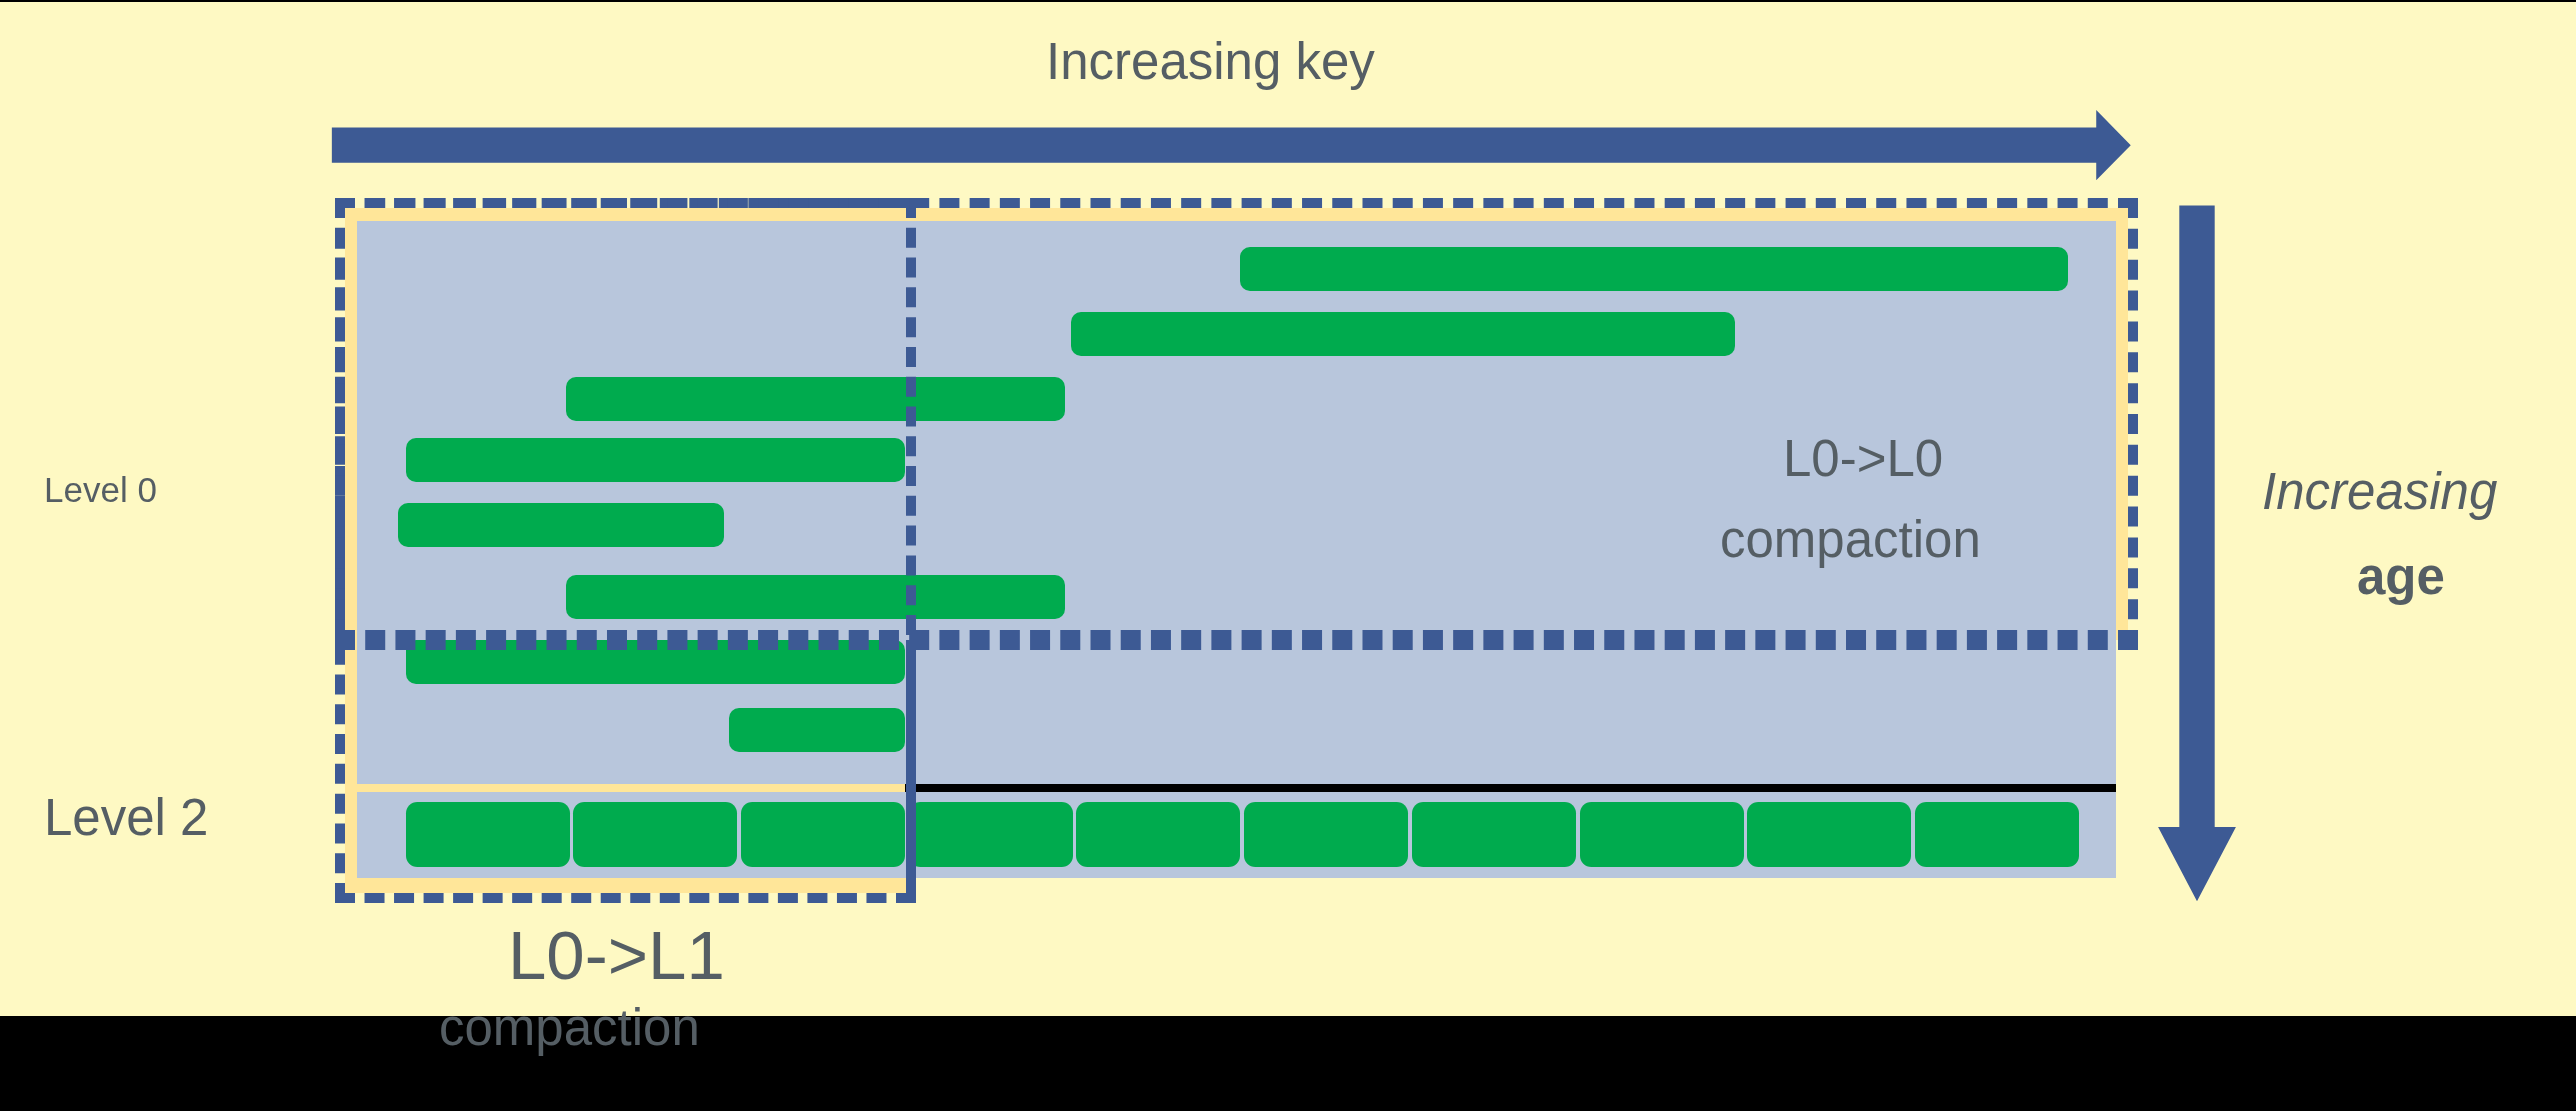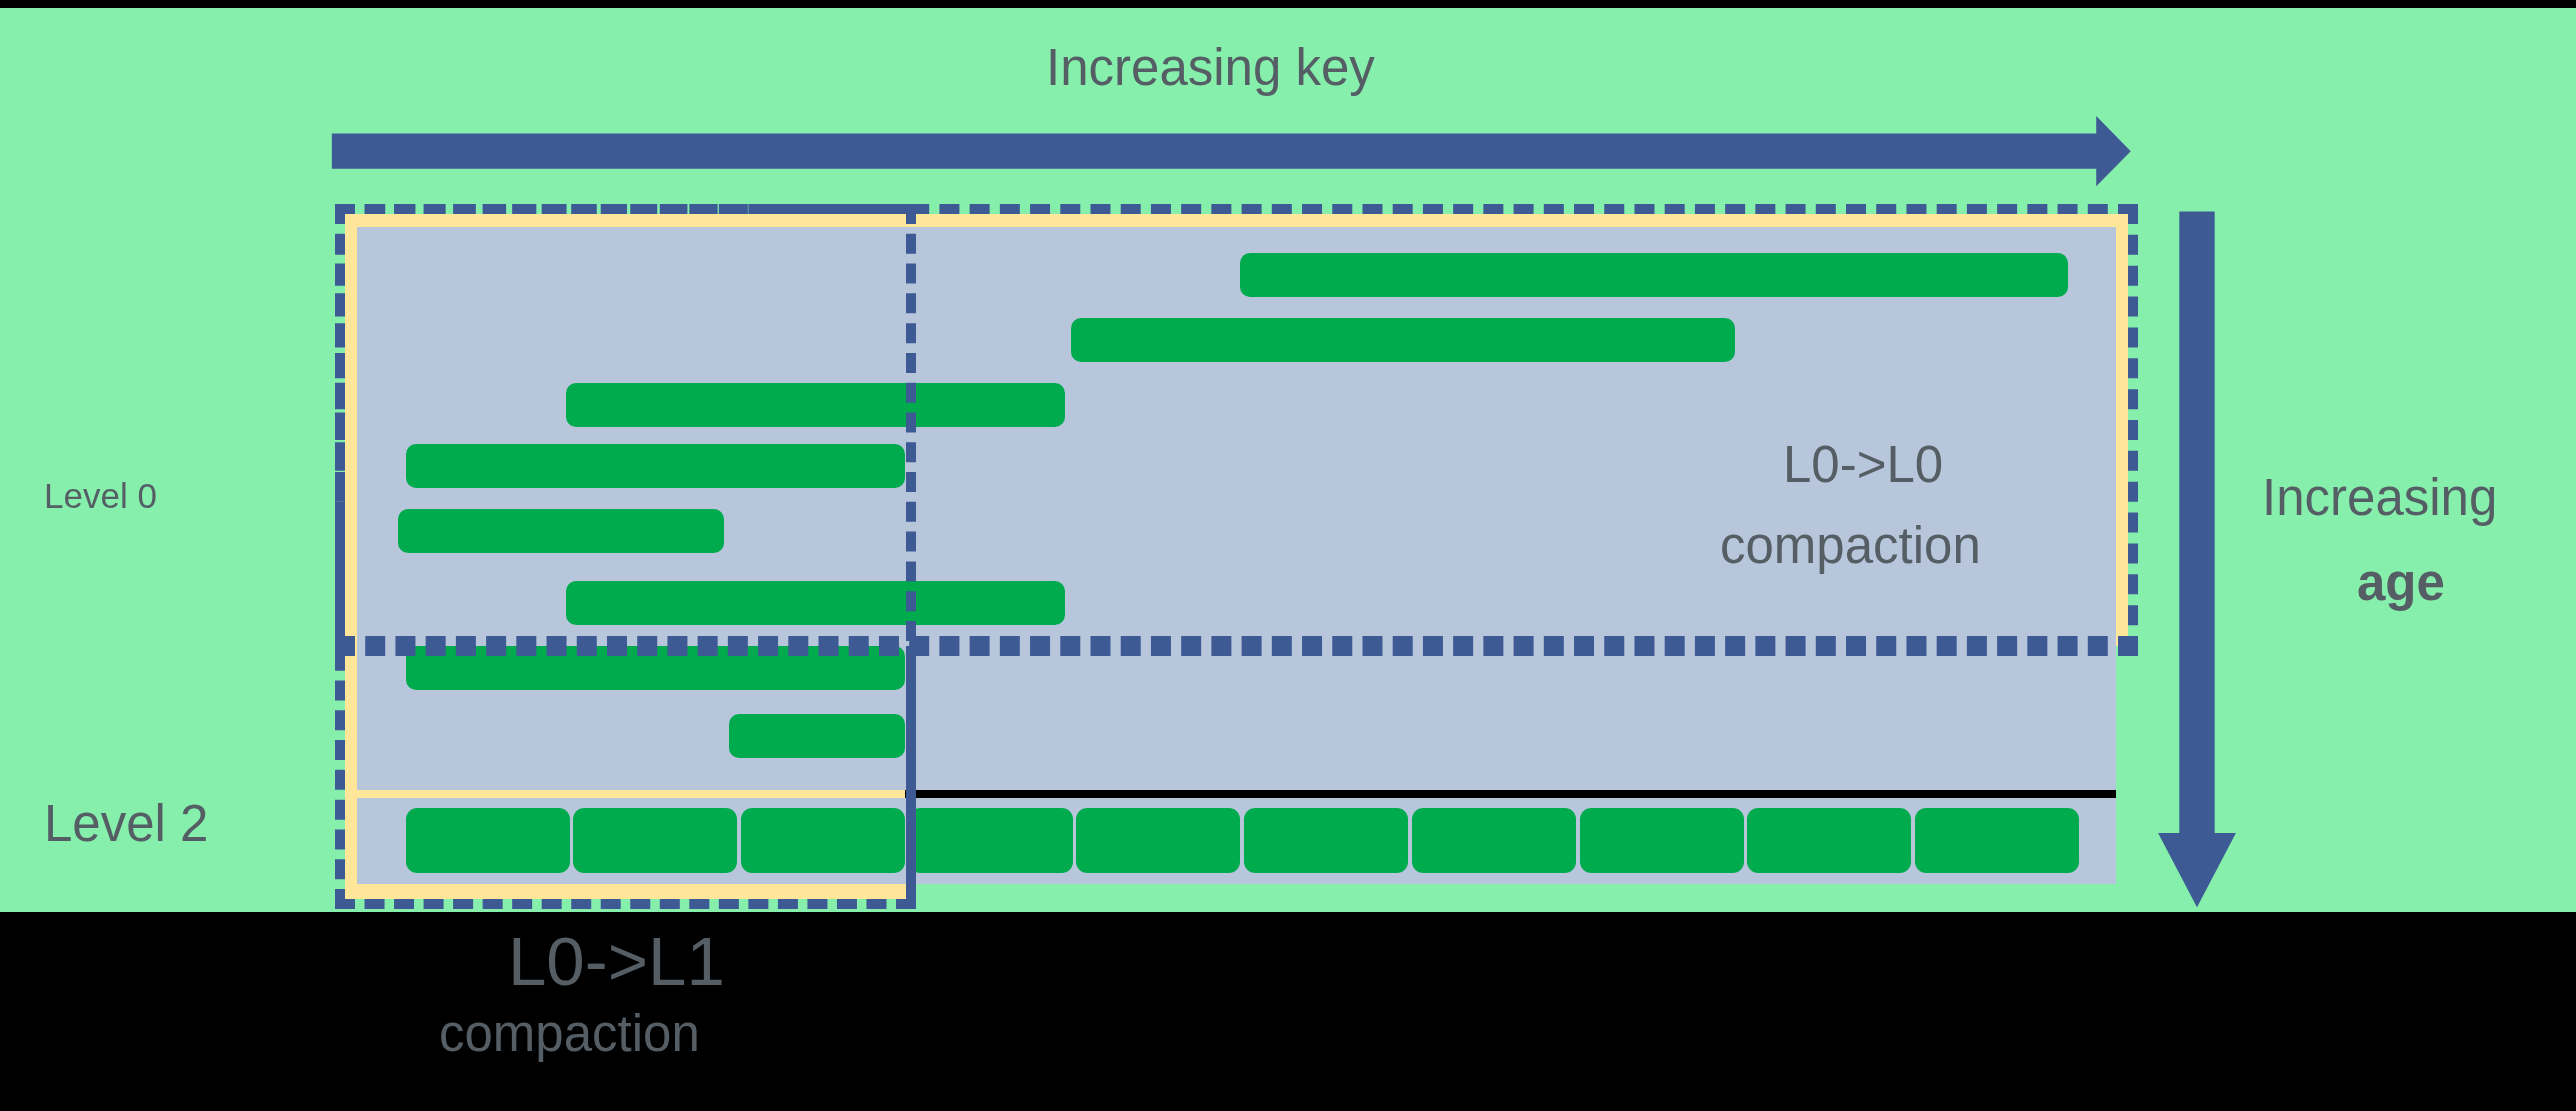--- a/index.html
+++ b/index.html
@@ -1,19 +1,19 @@
 <!DOCTYPE html>
 <html style="font-size:11.3px"><head>
 <meta charset="utf-8">
 <title>LSM Compaction Diagram</title>
 <style>
   html,body{margin:0;padding:0;background:#000;}
   body{width:2576px;height:1111px;position:relative;overflow:hidden;
        font-family:"Liberation Sans","DejaVu Sans",sans-serif;}
-  #stage{position:absolute;left:0;top:8px;width:2576px;height:904px;background:#86efac;}
+  #stage{position:absolute;left:0;top:2px;width:2576px;height:1014px;background:#fef9c3;}
 
   .txt{position:absolute;color:#555e64;white-space:nowrap;line-height:1.18;}
 
   
   #key-arrow{position:absolute;left:326px;top:103px;width:1812px;height:81px;}
 
   
   #age-arrow{position:absolute;left:2151px;top:202px;width:92px;height:701px;}
 
   
@@ -62,21 +62,21 @@
   <div class="txt" id="key-label" style="left:1046px;top:30px;font-size:51px;">Increasing key</div>
 
   <svg id="key-arrow" viewBox="0 0 2560 115">
     <path d="M2,32 L2507,32 L2507,7 L2556,57 L2507,107 L2507,82 L2,82 Z" fill="#3d5a94"></path>
   </svg>
 
   <svg id="age-arrow" viewBox="0 0 130 990">
     <path d="M40,2 L90,2 L90,880 L120,880 L65,985 L10,880 L40,880 Z" fill="#3d5a94"></path>
   </svg>
 
-  <div class="txt" style="left:2262px;top:460px;font-size:51px;">Increasing</div>
+  <div class="txt" style="left:2262px;top:460px;font-size:51px;font-style:italic;">Increasing</div>
   <div class="txt" style="left:2357px;top:545px;font-size:51px;font-weight:bold;">age</div>
 
   <div class="txt" style="left:44px;top:467px;font-size:35px;">Level 0</div>
   <div class="txt" style="left:44px;top:786px;font-size:51px;">Level 2</div>
 
   <div id="l0l1-yellow"></div>
   <div id="l0l0-yellow"></div>
 
   <div id="lvl-sep"></div>
   <div id="l0l1-inner-strip"></div>

